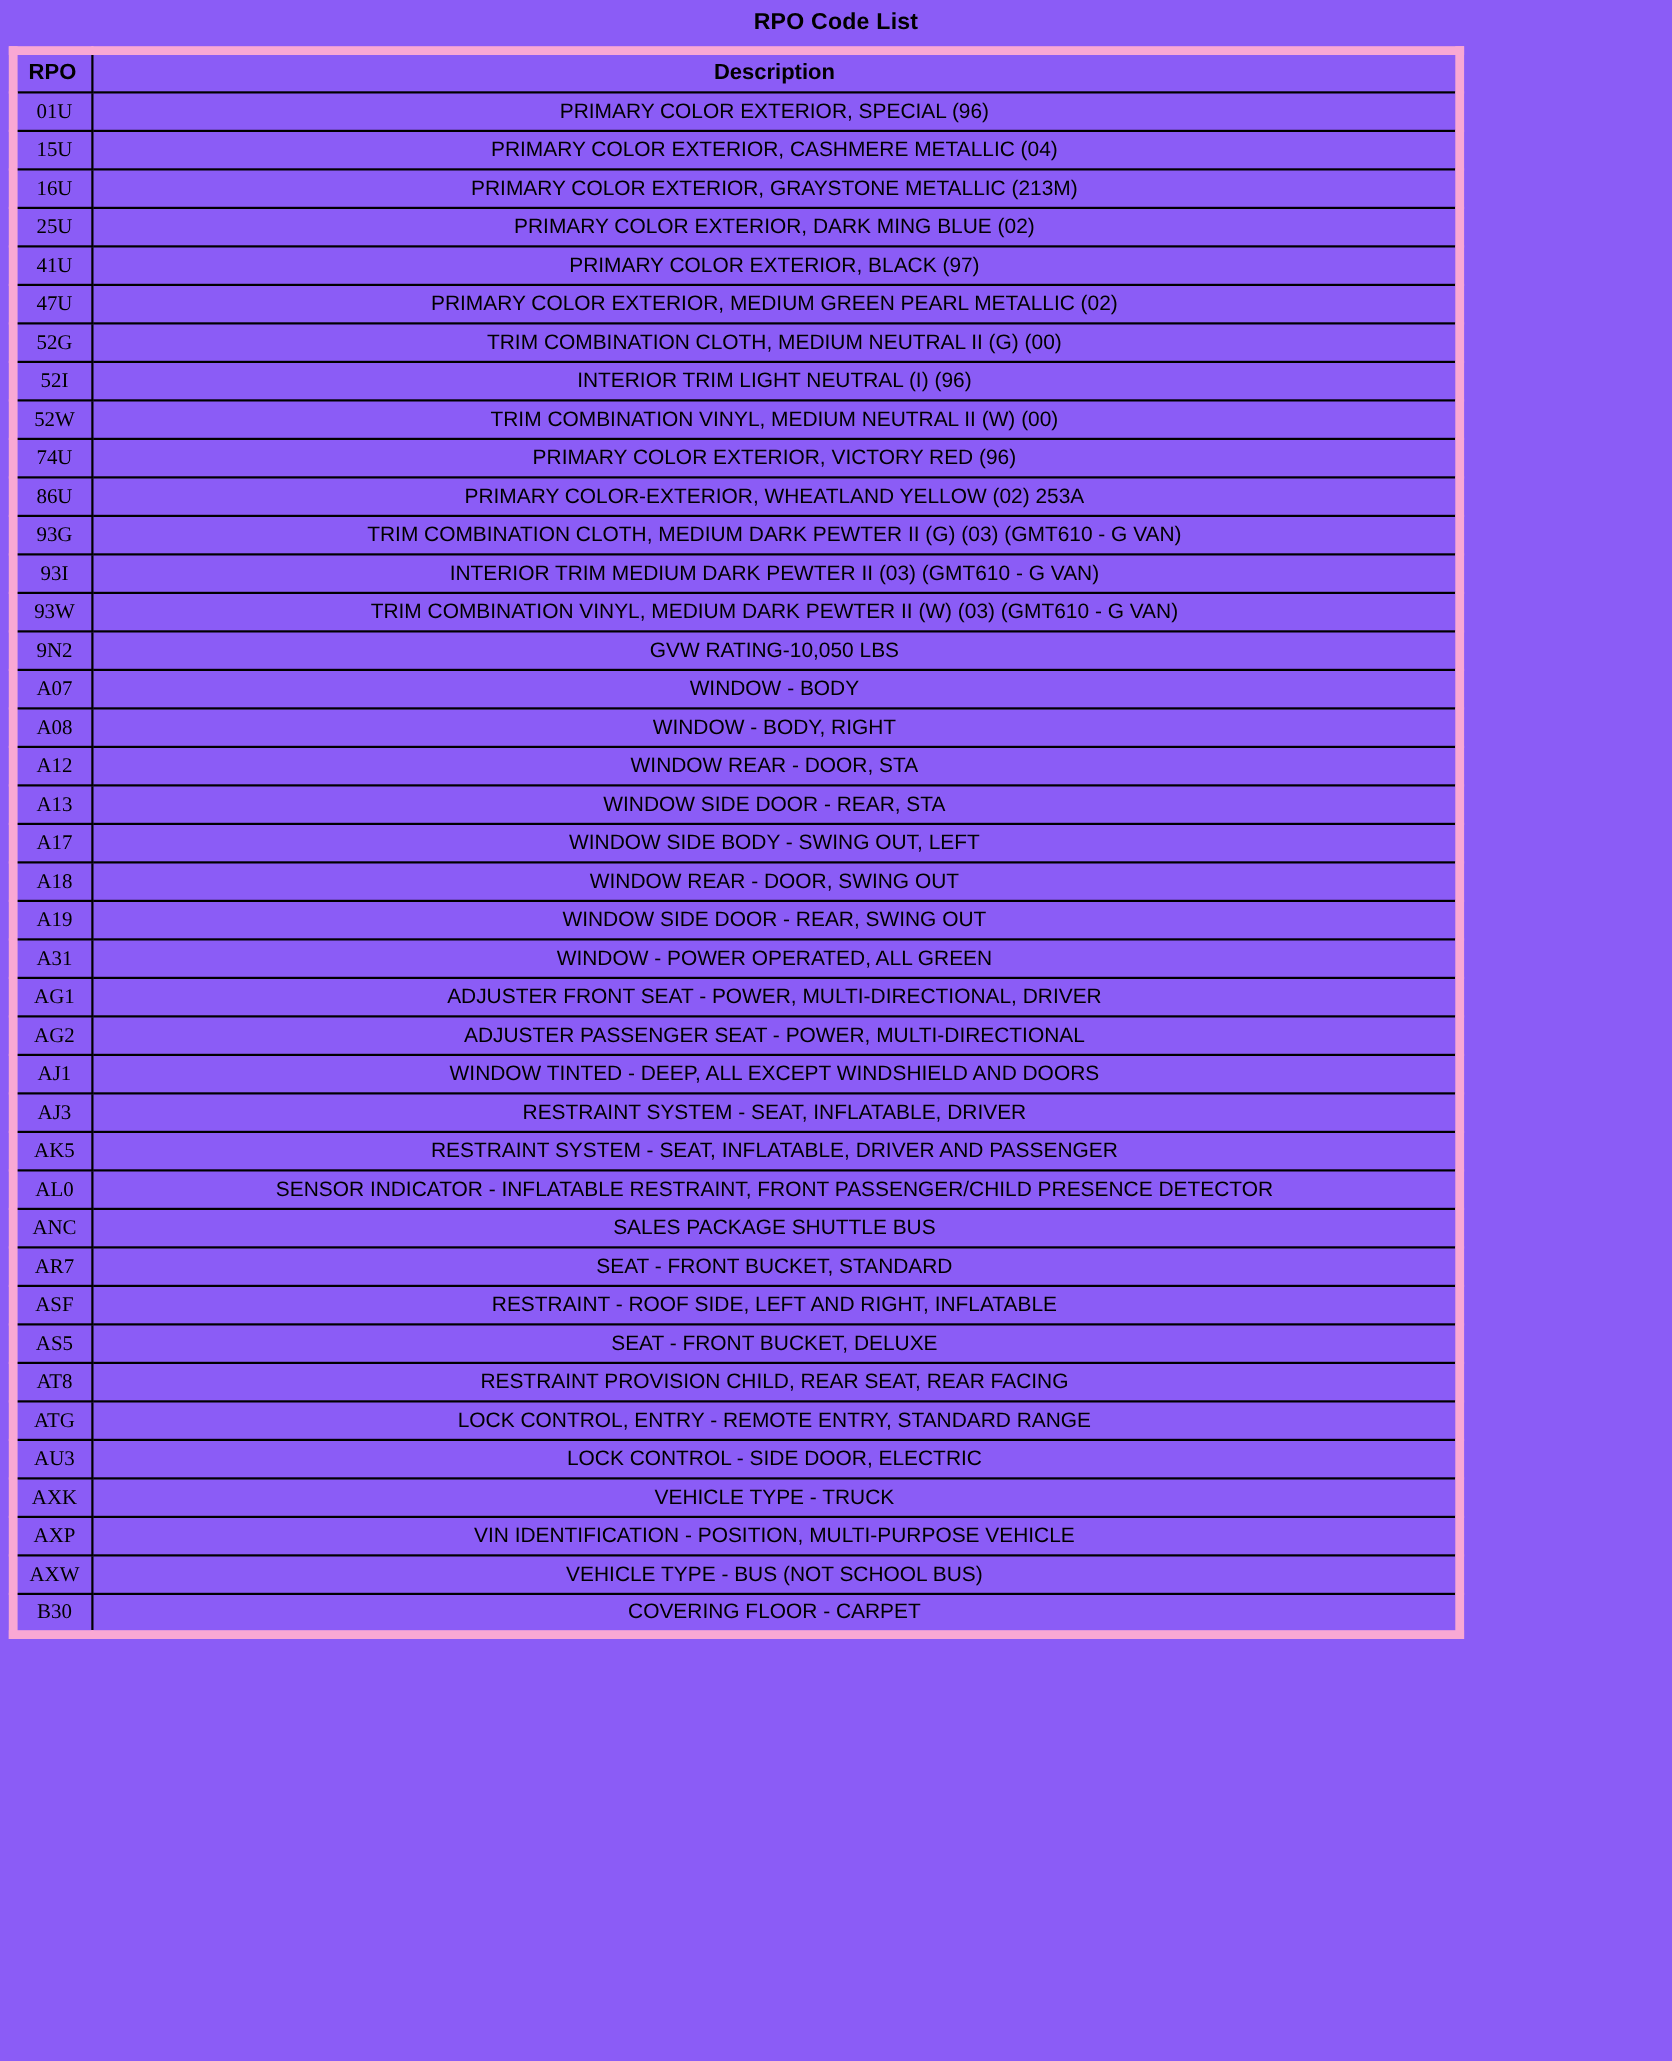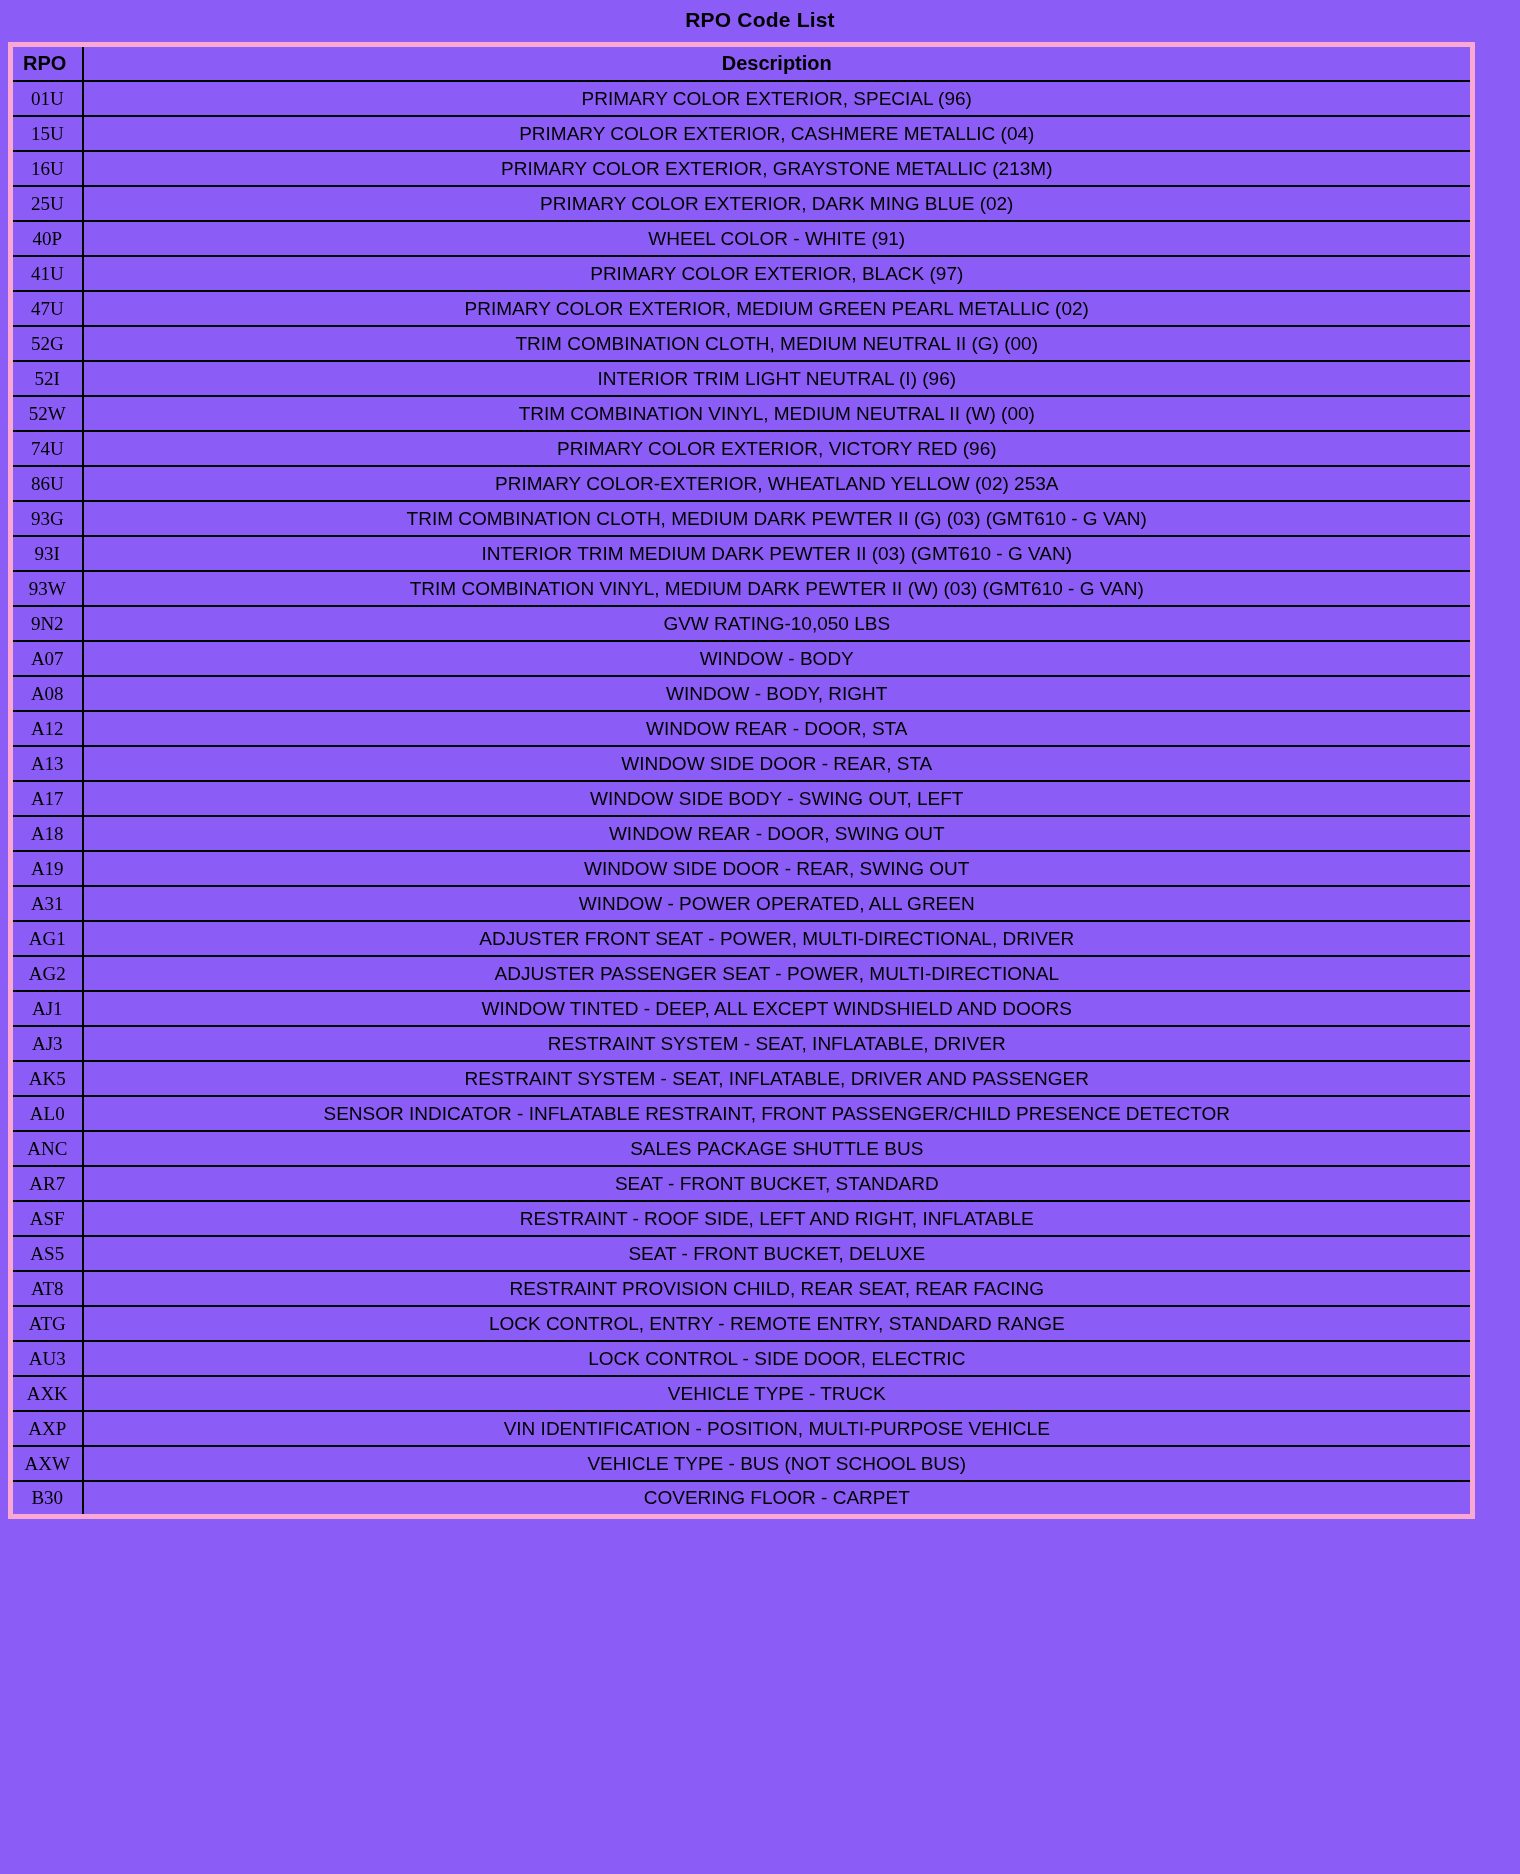--- a/index.html
+++ b/index.html
@@ -19,23 +19,23 @@
   .title {
     text-align: center;
     font-weight: bold;
     font-size: 21px;
     padding: 8px 0 10px 0;
     letter-spacing: 0.2px;
   }
   table.rpo-table {
     border-collapse: collapse;
     margin: 0 8px;
-    width: 1467px;
+    width: 1323px;
     table-layout: fixed;
-    border: 5px solid #f9a8d4;
+    border: 8px solid #f9a8d4;
   }
   .rpo-table th,
   .rpo-table td {
     border: 2px solid #000000;
     padding: 5px 8px;
     font-size: 19px;
     height: 35px;
     overflow: hidden;
     white-space: nowrap;
   }
@@ -74,24 +74,20 @@
         </tr>
         <tr>
           <td class="code">16U</td>
           <td class="desc">PRIMARY COLOR EXTERIOR, GRAYSTONE METALLIC (213M)</td>
         </tr>
         <tr>
           <td class="code">25U</td>
           <td class="desc">PRIMARY COLOR EXTERIOR, DARK MING BLUE (02)</td>
         </tr>
         <tr>
-          <td class="code">40P</td>
-          <td class="desc">WHEEL COLOR - WHITE (91)</td>
-        </tr>
-        <tr>
           <td class="code">41U</td>
           <td class="desc">PRIMARY COLOR EXTERIOR, BLACK (97)</td>
         </tr>
         <tr>
           <td class="code">47U</td>
           <td class="desc">PRIMARY COLOR EXTERIOR, MEDIUM GREEN PEARL METALLIC (02)</td>
         </tr>
         <tr>
           <td class="code">52G</td>
           <td class="desc">TRIM COMBINATION CLOTH, MEDIUM NEUTRAL II (G) (00)</td>

